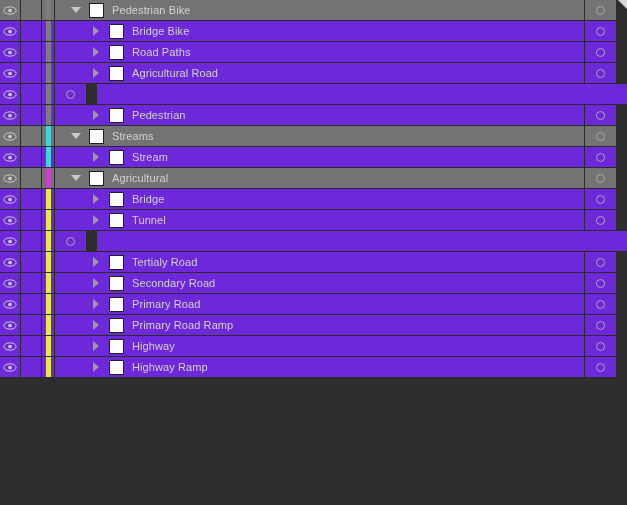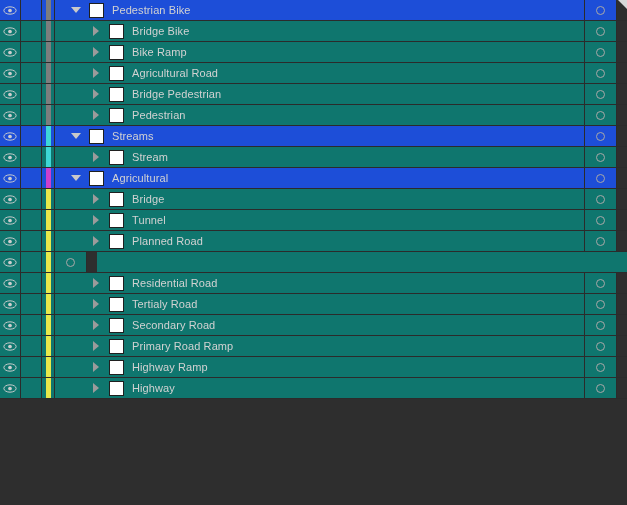--- a/index.html
+++ b/index.html
@@ -24,24 +24,24 @@
     overflow: hidden;
   }
 
   .layer-row {
     position: relative;
     display: flex;
     align-items: stretch;
     height: 21px;
     box-sizing: border-box;
     border-bottom: 1px solid #2b2b2b;
-    background: #0f766e;
+    background: #6d28d9;
   }
   .layer-row.group {
-    background: #1d4ed8;
+    background: #737373;
   }
 
   
   .cell-eye {
     width: 21px;
     min-width: 21px;
     display: flex;
     align-items: center;
     justify-content: center;
     border-right: 1px solid #2b2b2b;
@@ -230,21 +230,21 @@
         </div>
         <div class="cell-gap"></div>
         <div class="cell-color">
           <div class="color-bar" style="background: rgb(125, 125, 125);"></div>
         </div>
         <div class="cell-main">
           <div class="disclosure indent-1">
             <div class="tri tri-right"></div>
           </div>
           <div class="thumb"></div>
-          <span class="layer-name">Bike Ramp</span>
+          <span class="layer-name">Road Paths</span>
         </div>
         <div class="cell-target">
           <div class="target-circle"></div>
         </div>
         <div class="cell-gutter"></div>
       </div>
       <div class="layer-row">
         <div class="cell-eye">
           <svg class="eye-icon" viewBox="0 0 16 10">
             <ellipse cx="8" cy="5" rx="7" ry="4.2" fill="none" stroke="#cfcfcf" stroke-width="1.1"></ellipse>
@@ -270,27 +270,20 @@
       <div class="layer-row">
         <div class="cell-eye">
           <svg class="eye-icon" viewBox="0 0 16 10">
             <ellipse cx="8" cy="5" rx="7" ry="4.2" fill="none" stroke="#cfcfcf" stroke-width="1.1"></ellipse>
             <circle cx="8" cy="5" r="2.1" fill="#cfcfcf"></circle>
           </svg>
         </div>
         <div class="cell-gap"></div>
         <div class="cell-color">
           <div class="color-bar" style="background: rgb(125, 125, 125);"></div>
-        </div>
-        <div class="cell-main">
-          <div class="disclosure indent-1">
-            <div class="tri tri-right"></div>
-          </div>
-          <div class="thumb"></div>
-          <span class="layer-name">Bridge Pedestrian</span>
         </div>
         <div class="cell-target">
           <div class="target-circle"></div>
         </div>
         <div class="cell-gutter"></div>
       </div>
       <div class="layer-row">
         <div class="cell-eye">
           <svg class="eye-icon" viewBox="0 0 16 10">
             <ellipse cx="8" cy="5" rx="7" ry="4.2" fill="none" stroke="#cfcfcf" stroke-width="1.1"></ellipse>
@@ -432,66 +425,20 @@
         <div class="cell-eye">
           <svg class="eye-icon" viewBox="0 0 16 10">
             <ellipse cx="8" cy="5" rx="7" ry="4.2" fill="none" stroke="#cfcfcf" stroke-width="1.1"></ellipse>
             <circle cx="8" cy="5" r="2.1" fill="#cfcfcf"></circle>
           </svg>
         </div>
         <div class="cell-gap"></div>
         <div class="cell-color">
           <div class="color-bar" style="background: rgb(232, 232, 74);"></div>
         </div>
-        <div class="cell-main">
-          <div class="disclosure indent-1">
-            <div class="tri tri-right"></div>
-          </div>
-          <div class="thumb"></div>
-          <span class="layer-name">Planned Road</span>
-        </div>
-        <div class="cell-target">
-          <div class="target-circle"></div>
-        </div>
-        <div class="cell-gutter"></div>
-      </div>
-      <div class="layer-row">
-        <div class="cell-eye">
-          <svg class="eye-icon" viewBox="0 0 16 10">
-            <ellipse cx="8" cy="5" rx="7" ry="4.2" fill="none" stroke="#cfcfcf" stroke-width="1.1"></ellipse>
-            <circle cx="8" cy="5" r="2.1" fill="#cfcfcf"></circle>
-          </svg>
-        </div>
-        <div class="cell-gap"></div>
-        <div class="cell-color">
-          <div class="color-bar" style="background: rgb(232, 232, 74);"></div>
-        </div>
-        <div class="cell-target">
-          <div class="target-circle"></div>
-        </div>
-        <div class="cell-gutter"></div>
-      </div>
-      <div class="layer-row">
-        <div class="cell-eye">
-          <svg class="eye-icon" viewBox="0 0 16 10">
-            <ellipse cx="8" cy="5" rx="7" ry="4.2" fill="none" stroke="#cfcfcf" stroke-width="1.1"></ellipse>
-            <circle cx="8" cy="5" r="2.1" fill="#cfcfcf"></circle>
-          </svg>
-        </div>
-        <div class="cell-gap"></div>
-        <div class="cell-color">
-          <div class="color-bar" style="background: rgb(232, 232, 74);"></div>
-        </div>
-        <div class="cell-main">
-          <div class="disclosure indent-1">
-            <div class="tri tri-right"></div>
-          </div>
-          <div class="thumb"></div>
-          <span class="layer-name">Residential Road</span>
-        </div>
         <div class="cell-target">
           <div class="target-circle"></div>
         </div>
         <div class="cell-gutter"></div>
       </div>
       <div class="layer-row">
         <div class="cell-eye">
           <svg class="eye-icon" viewBox="0 0 16 10">
             <ellipse cx="8" cy="5" rx="7" ry="4.2" fill="none" stroke="#cfcfcf" stroke-width="1.1"></ellipse>
             <circle cx="8" cy="5" r="2.1" fill="#cfcfcf"></circle>
@@ -545,20 +492,43 @@
         </div>
         <div class="cell-gap"></div>
         <div class="cell-color">
           <div class="color-bar" style="background: rgb(232, 232, 74);"></div>
         </div>
         <div class="cell-main">
           <div class="disclosure indent-1">
             <div class="tri tri-right"></div>
           </div>
           <div class="thumb"></div>
+          <span class="layer-name">Primary Road</span>
+        </div>
+        <div class="cell-target">
+          <div class="target-circle"></div>
+        </div>
+        <div class="cell-gutter"></div>
+      </div>
+      <div class="layer-row">
+        <div class="cell-eye">
+          <svg class="eye-icon" viewBox="0 0 16 10">
+            <ellipse cx="8" cy="5" rx="7" ry="4.2" fill="none" stroke="#cfcfcf" stroke-width="1.1"></ellipse>
+            <circle cx="8" cy="5" r="2.1" fill="#cfcfcf"></circle>
+          </svg>
+        </div>
+        <div class="cell-gap"></div>
+        <div class="cell-color">
+          <div class="color-bar" style="background: rgb(232, 232, 74);"></div>
+        </div>
+        <div class="cell-main">
+          <div class="disclosure indent-1">
+            <div class="tri tri-right"></div>
+          </div>
+          <div class="thumb"></div>
           <span class="layer-name">Primary Road Ramp</span>
         </div>
         <div class="cell-target">
           <div class="target-circle"></div>
         </div>
         <div class="cell-gutter"></div>
       </div>
       <div class="layer-row">
         <div class="cell-eye">
           <svg class="eye-icon" viewBox="0 0 16 10">
@@ -568,44 +538,44 @@
         </div>
         <div class="cell-gap"></div>
         <div class="cell-color">
           <div class="color-bar" style="background: rgb(232, 232, 74);"></div>
         </div>
         <div class="cell-main">
           <div class="disclosure indent-1">
             <div class="tri tri-right"></div>
           </div>
           <div class="thumb"></div>
+          <span class="layer-name">Highway</span>
+        </div>
+        <div class="cell-target">
+          <div class="target-circle"></div>
+        </div>
+        <div class="cell-gutter"></div>
+      </div>
+      <div class="layer-row">
+        <div class="cell-eye">
+          <svg class="eye-icon" viewBox="0 0 16 10">
+            <ellipse cx="8" cy="5" rx="7" ry="4.2" fill="none" stroke="#cfcfcf" stroke-width="1.1"></ellipse>
+            <circle cx="8" cy="5" r="2.1" fill="#cfcfcf"></circle>
+          </svg>
+        </div>
+        <div class="cell-gap"></div>
+        <div class="cell-color">
+          <div class="color-bar" style="background: rgb(232, 232, 74);"></div>
+        </div>
+        <div class="cell-main">
+          <div class="disclosure indent-1">
+            <div class="tri tri-right"></div>
+          </div>
+          <div class="thumb"></div>
           <span class="layer-name">Highway Ramp</span>
-        </div>
-        <div class="cell-target">
-          <div class="target-circle"></div>
-        </div>
-        <div class="cell-gutter"></div>
-      </div>
-      <div class="layer-row">
-        <div class="cell-eye">
-          <svg class="eye-icon" viewBox="0 0 16 10">
-            <ellipse cx="8" cy="5" rx="7" ry="4.2" fill="none" stroke="#cfcfcf" stroke-width="1.1"></ellipse>
-            <circle cx="8" cy="5" r="2.1" fill="#cfcfcf"></circle>
-          </svg>
-        </div>
-        <div class="cell-gap"></div>
-        <div class="cell-color">
-          <div class="color-bar" style="background: rgb(232, 232, 74);"></div>
-        </div>
-        <div class="cell-main">
-          <div class="disclosure indent-1">
-            <div class="tri tri-right"></div>
-          </div>
-          <div class="thumb"></div>
-          <span class="layer-name">Highway</span>
         </div>
         <div class="cell-target">
           <div class="target-circle"></div>
         </div>
         <div class="cell-gutter"></div>
       </div>
     </div>
 
   <svg id="corner-grip" viewBox="0 0 12 12">
     <polygon points="12,0 12,9 3,0" fill="#d8d8d8"></polygon>

